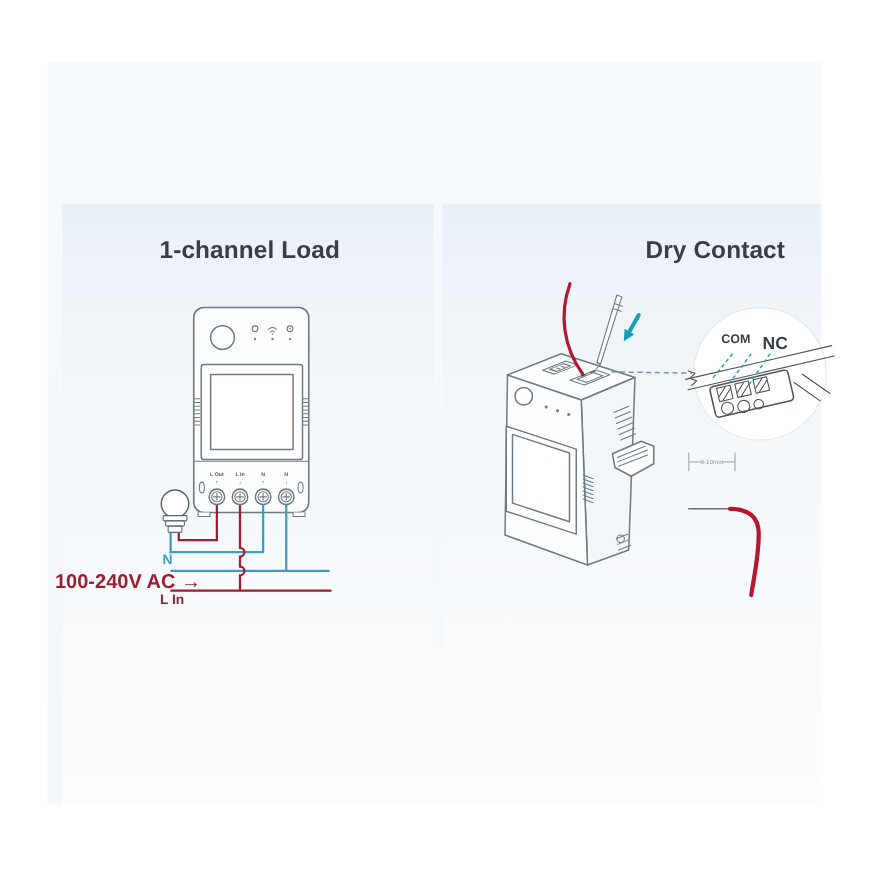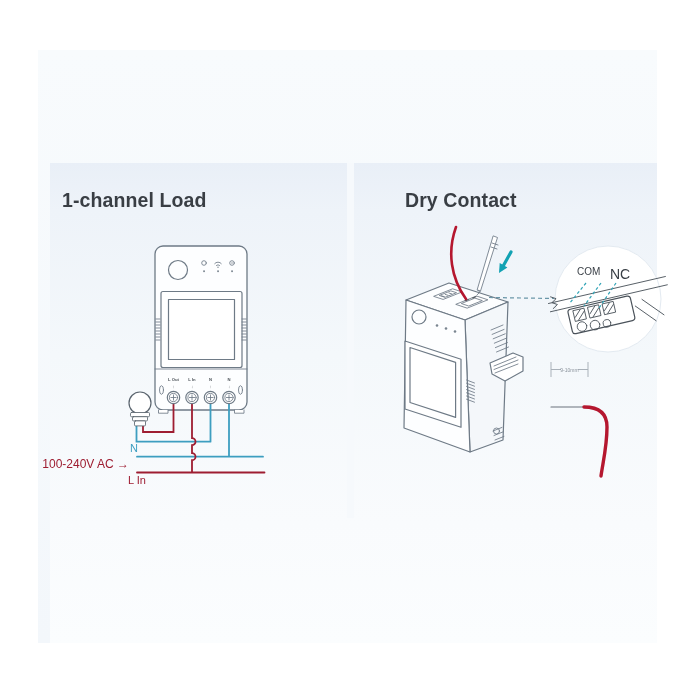--- a/index.html
+++ b/index.html
@@ -5,27 +5,27 @@
   html,body { margin:0; padding:0; }
   body { font-family: "Liberation Sans", sans-serif; background:#ffffff; }
   .page { position:relative; width:700px; height:700px; background:#fff; overflow:hidden; }
 
   .content-area { position:absolute; left:38px; top:50px; width:619px; height:593px;
     background:linear-gradient(180deg,#f8fbfd 0%, #f3f7fb 100%); }
   .panel-band { position:absolute; left:50px; top:163px; width:607px; height:480px;
     background:linear-gradient(180deg,#e9eff7 0%, #eef3f9 10%, #f4f8fb 40%, #f9fbfd 75%, #fbfdfe 100%); }
   .panel-gap { position:absolute; left:347px; top:163px; width:7px; height:355px; background:#f6f9fc; }
 
-  .title { position:absolute; top:189px; font-size:19.5px; font-weight:700; color:#393e44; text-align:left; letter-spacing:0.1px; }
+  .title { position:absolute; top:189px; font-size:19.5px; font-weight:700; color:#393e44; text-align:right; letter-spacing:0.1px; }
   #title-left { left:62px; width:210px; }
-  #title-right { left:405px; width:200px; }
-
-  .lbl { position:absolute; font-weight:400; white-space:nowrap; }
+  #title-right { left:428px; width:200px; }
+
+  .lbl { position:absolute; font-weight:700; white-space:nowrap; }
   #lbl-n      { left:130px; top:442px; font-size:11px;   color:var(--neutral); }
-  #lbl-supply { left:34px;  top:457px; width:95px; text-align:right; font-size:12px; color:var(--live); }
+  #lbl-supply { left:44px;  top:457px; width:95px; text-align:right; font-size:16px; color:var(--live); }
   #lbl-lin    { left:128px; top:474px; font-size:11px;   color:var(--live); }
   #lbl-com    { left:577px; top:266px; font-size:10px;   color:#383e45; }
   #lbl-nc     { left:610px; top:266px; font-size:14px;   color:#383e45; }
 
   svg { position:absolute; left:0; top:0; }
 
   .ln   { fill:none; stroke:var(--outline); stroke-width:1.2; stroke-linejoin:round; stroke-linecap:round; }
   .thin { stroke-width:0.85; }
   .dk   { stroke:#4a525a; }
   .body { fill:#fdfeff; stroke:var(--outline); stroke-width:1.3; stroke-linejoin:round; }

